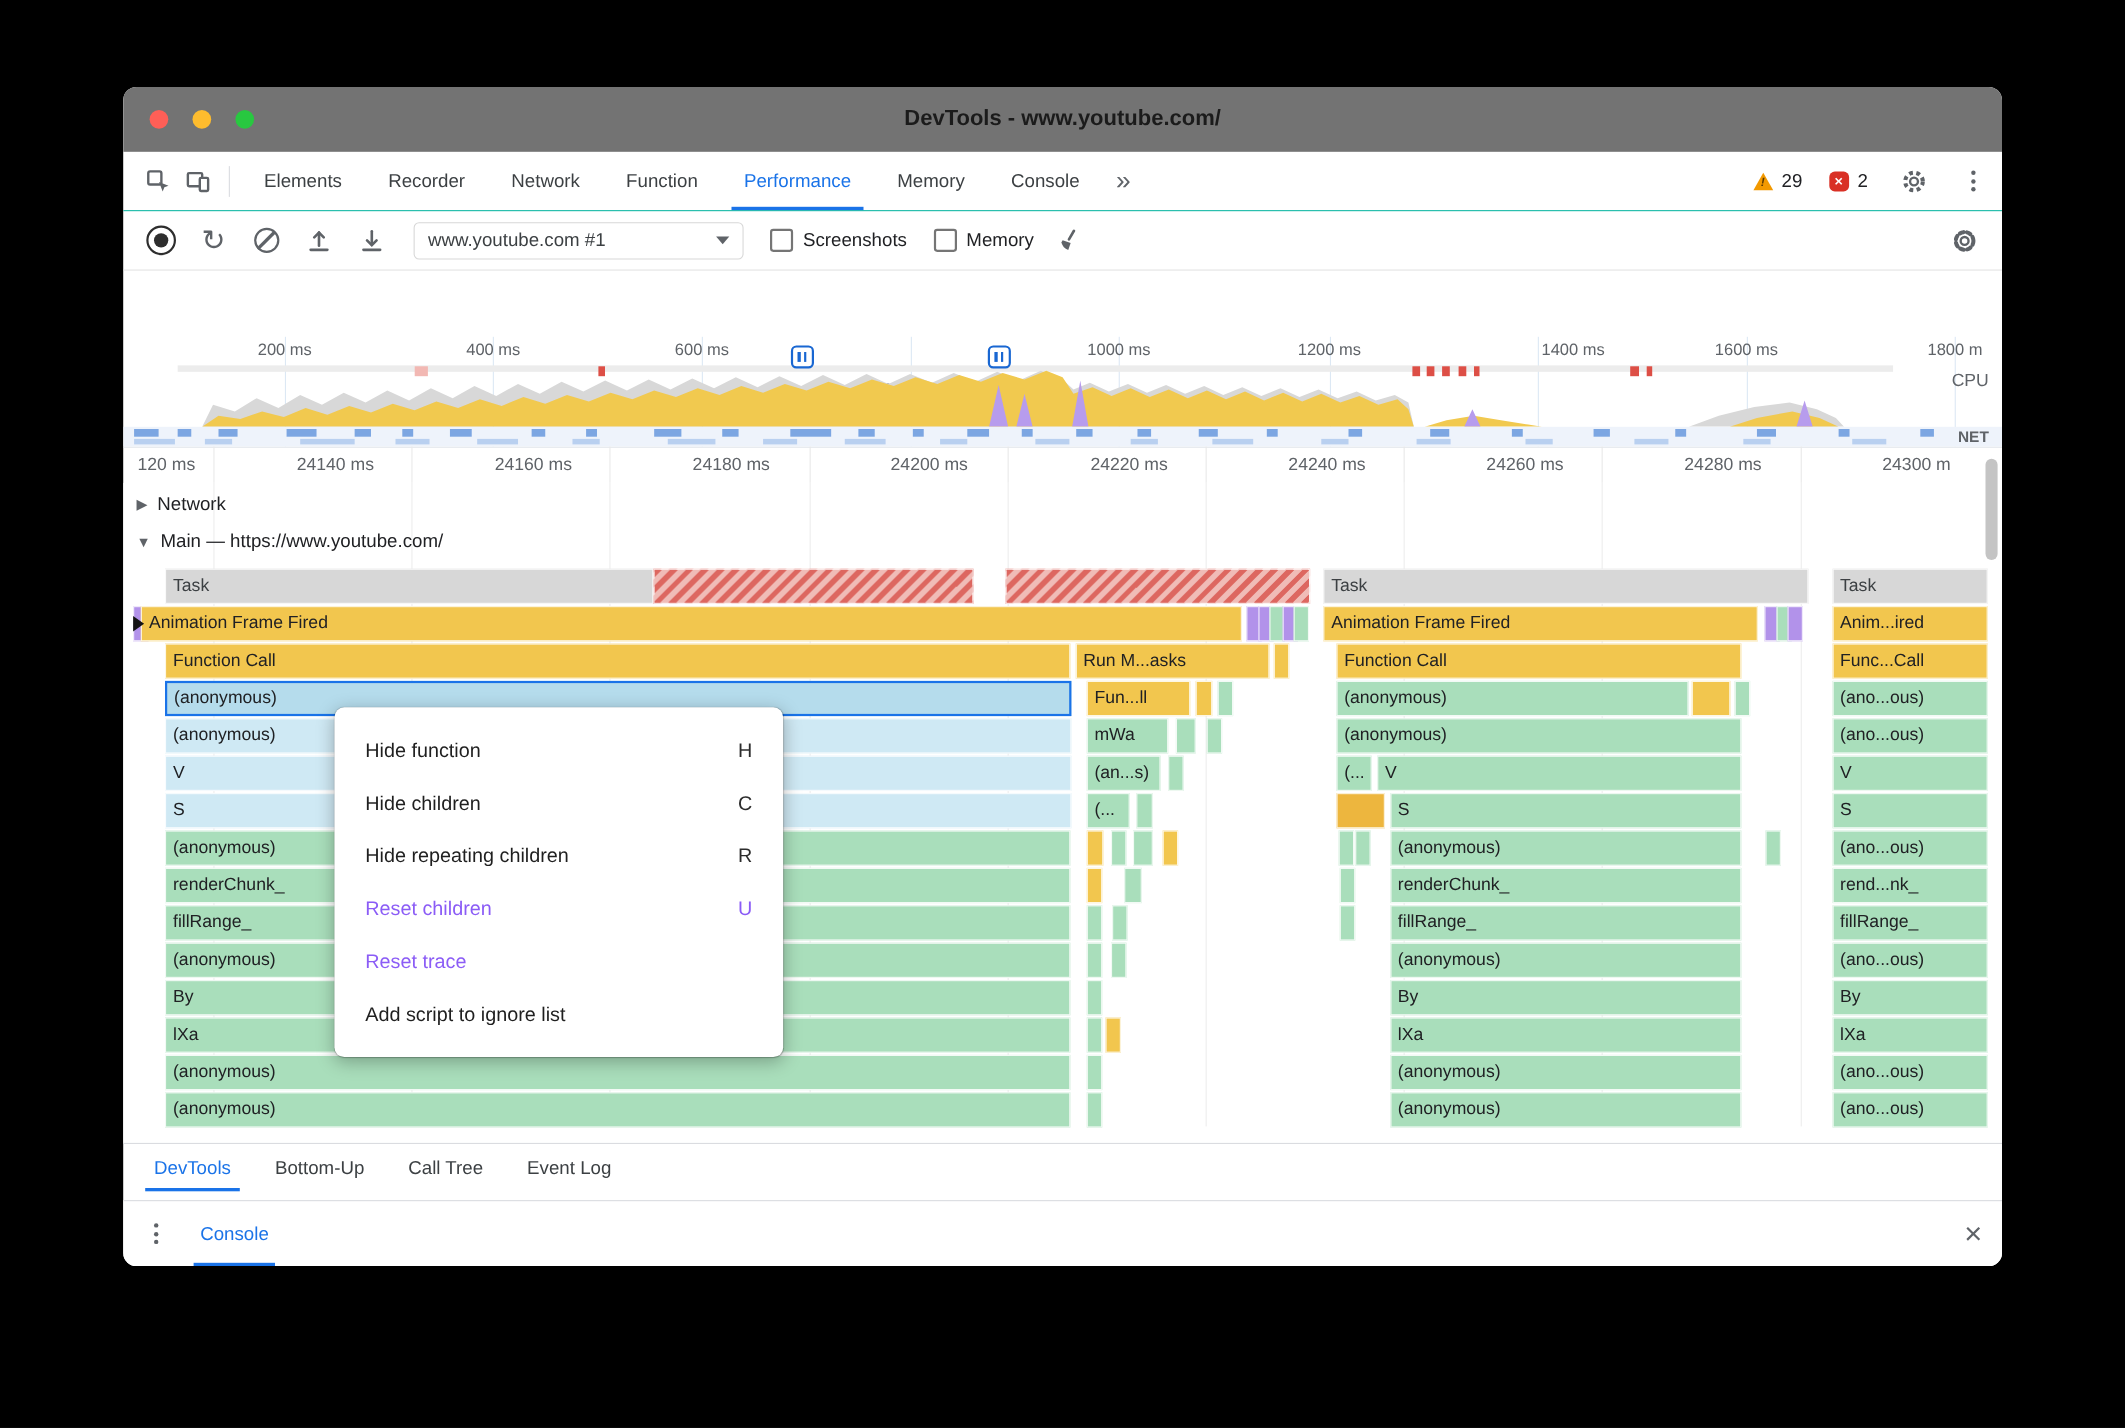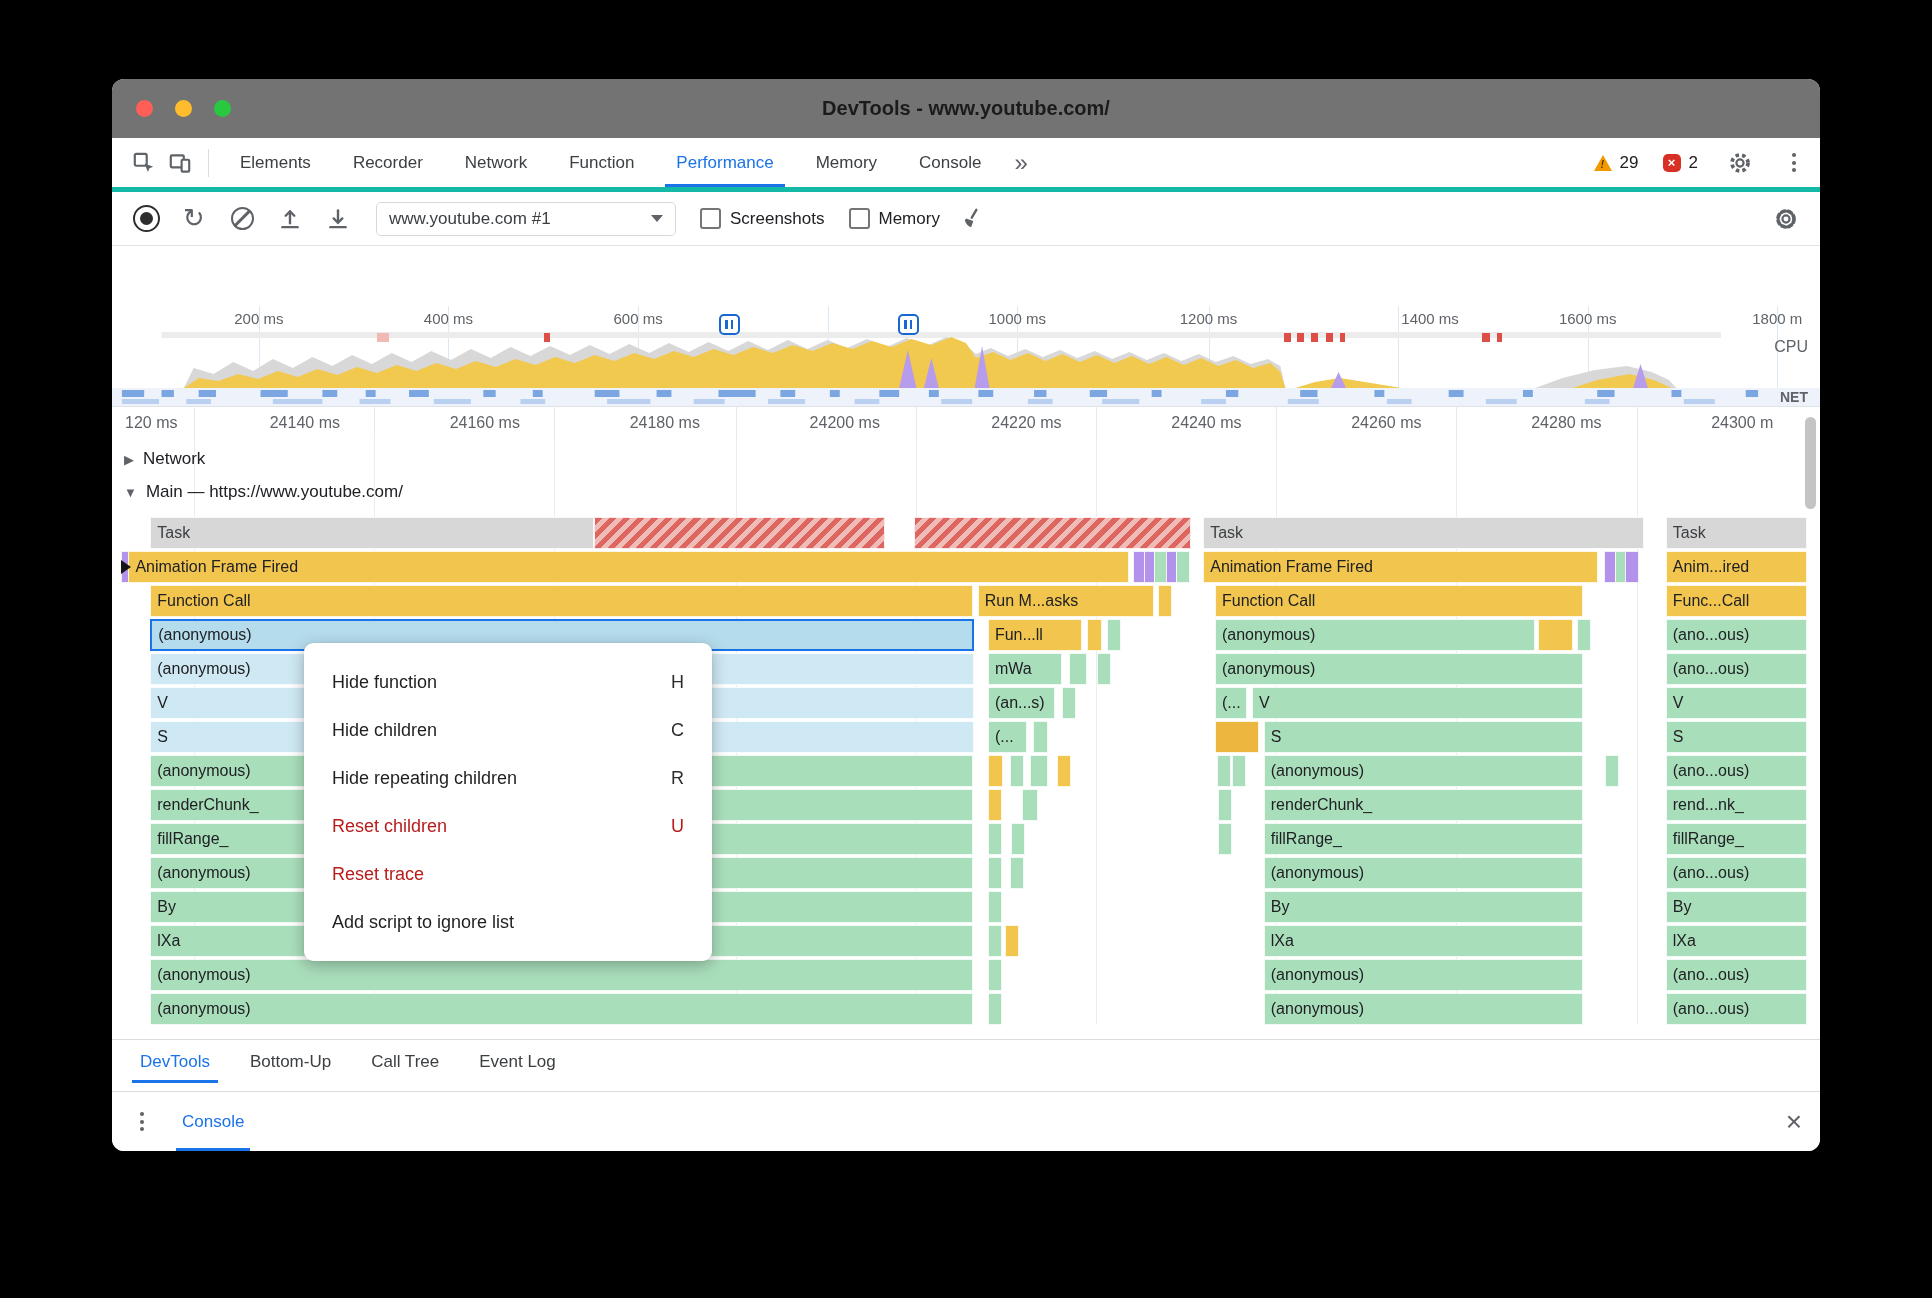--- a/index.html
+++ b/index.html
@@ -10,21 +10,21 @@
   
   .titlebar{position:absolute;left:0;top:0;right:0;height:59px;background:#737373;}
   .lights{position:absolute;left:24px;top:0;height:100%;display:flex;align-items:center;gap:22px;}
   .light{width:17px;height:17px;border-radius:50%;display:inline-block;}
   .light.red{background:#ff5f57}.light.yellow{background:#febc2e}.light.green{background:#28c840}
   .title{position:absolute;left:0;right:0;top:0;height:100%;display:flex;align-items:center;
     justify-content:center;font-size:20px;font-weight:bold;color:#1b1b1b;}
 
   
   .tabbar{position:absolute;left:0;top:59px;right:0;height:54px;display:flex;align-items:center;
-    border-bottom:5px solid #14b8a6;padding:0 14px;box-sizing:border-box;}
+    border-bottom:1px solid #14b8a6;padding:0 14px;box-sizing:border-box;}
   .tbicon{width:36px;height:36px;display:flex;align-items:center;justify-content:center;color:#5f6368;flex:none;}
   .tbicon svg{stroke:#5f6368;fill:none;stroke-width:2;}
   .vdiv{width:1px;height:28px;background:#dadce0;margin:0 10px;flex:none;}
   .tabs{display:flex;height:100%;}
   .tab{display:flex;align-items:center;padding:0 21px;font-size:17px;color:#3c4043;position:relative;white-space:nowrap;}
   .tab.active{color:#1a73e8;}
   .tab.active::after{content:"";position:absolute;left:10px;right:10px;bottom:0;height:3px;background:#1a73e8;}
   .more{font-size:24px;color:#5f6368;padding:0 12px;}
   .right-cluster{margin-left:auto;display:flex;align-items:center;gap:24px;}
   .badge{display:flex;align-items:center;gap:8px;font-size:17px;color:#202124;}
@@ -103,21 +103,21 @@
     border-left:10px solid #141414;border-top:7px solid transparent;border-bottom:7px solid transparent;z-index:4;}
   .vscroll{position:absolute;right:3px;top:332px;height:620px;width:14px;z-index:8;}
   .vscroll .thumb{position:absolute;right:1px;top:6px;width:11px;height:92px;background:#c4c4c4;border-radius:7px;}
 
   
   .ctx{position:absolute;left:192px;top:564px;width:408px;background:#fff;border-radius:9px;
     box-shadow:0 4px 16px rgba(0,0,0,.28),0 0 1px rgba(0,0,0,.25);padding:15px 0;z-index:20;}
   .mi{display:flex;align-items:center;height:48px;padding:0 28px;font-size:18px;color:#1f1f1f;}
   .mi-label{flex:1;}
   .mi-key{margin-left:24px;color:#2c2c2c;}
-  .mi.disabled .mi-label,.mi.disabled .mi-key{color:#b91c1c;}
+  .mi.disabled .mi-label,.mi.disabled .mi-key{color:#8b5cf6;}
 
   
   .btabs{position:absolute;left:0;top:960px;right:0;height:44px;border-top:1px solid #dadce0;
     display:flex;align-items:stretch;padding:0 8px;box-sizing:border-box;}
   .btab{display:flex;align-items:center;padding:0 20px;font-size:17px;color:#3c4043;position:relative;white-space:nowrap;}
   .btab.active{color:#1a73e8;}
   .btab.active::after{content:"";position:absolute;left:12px;right:12px;bottom:0;height:3px;background:#1a73e8;}
 
   
   .drawer{position:absolute;left:0;top:1012px;right:0;bottom:0;border-top:1px solid #dadce0;

